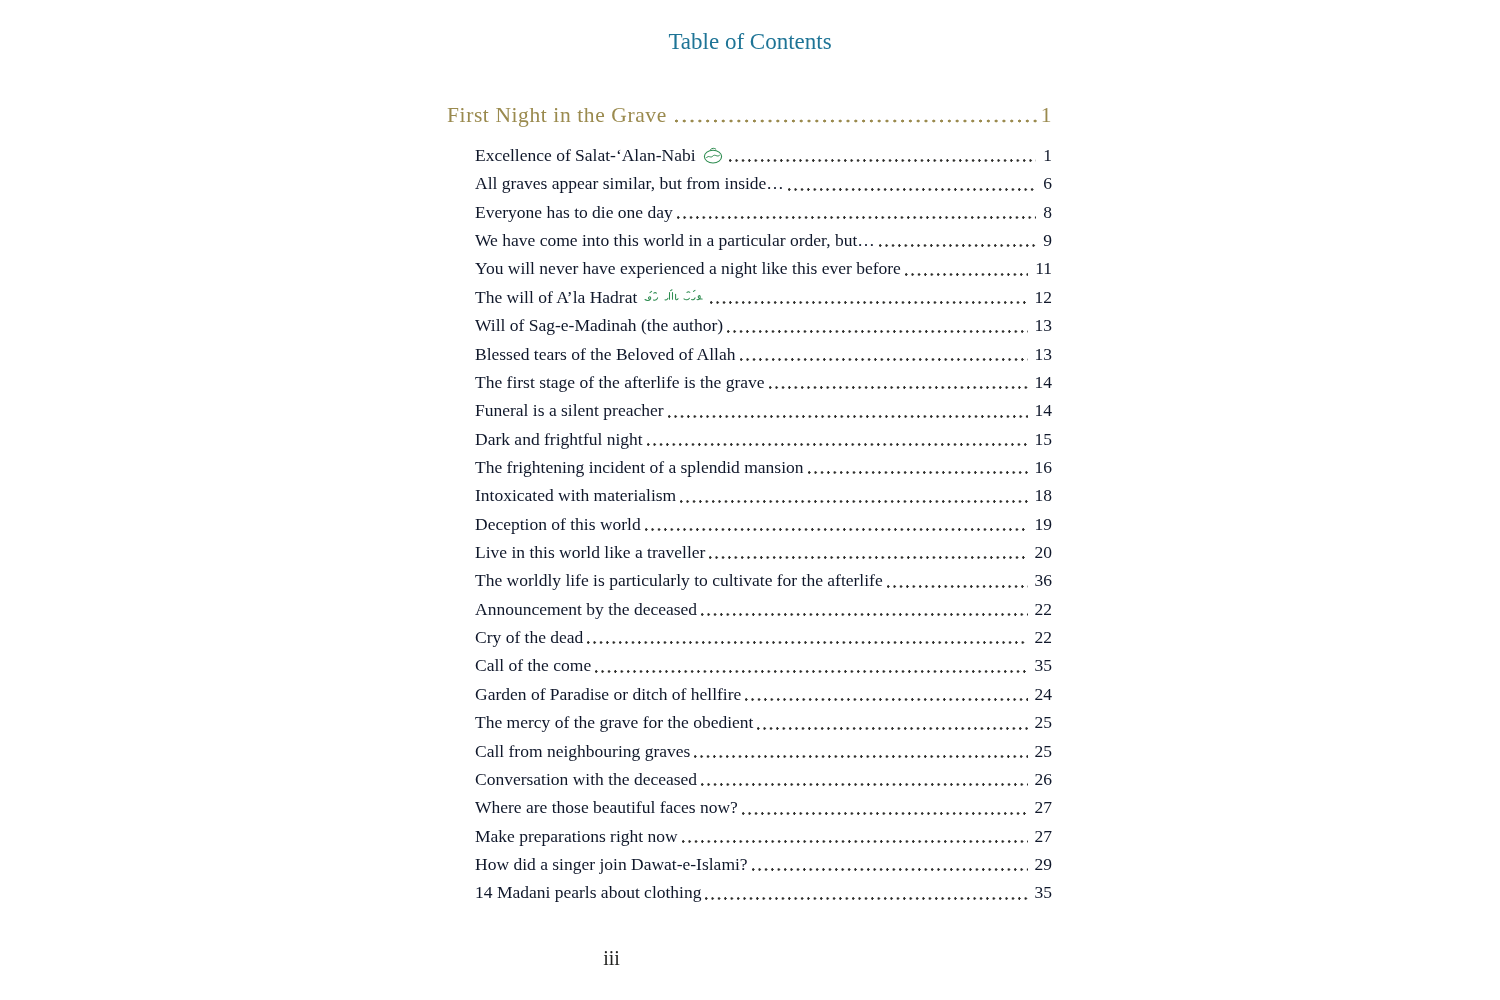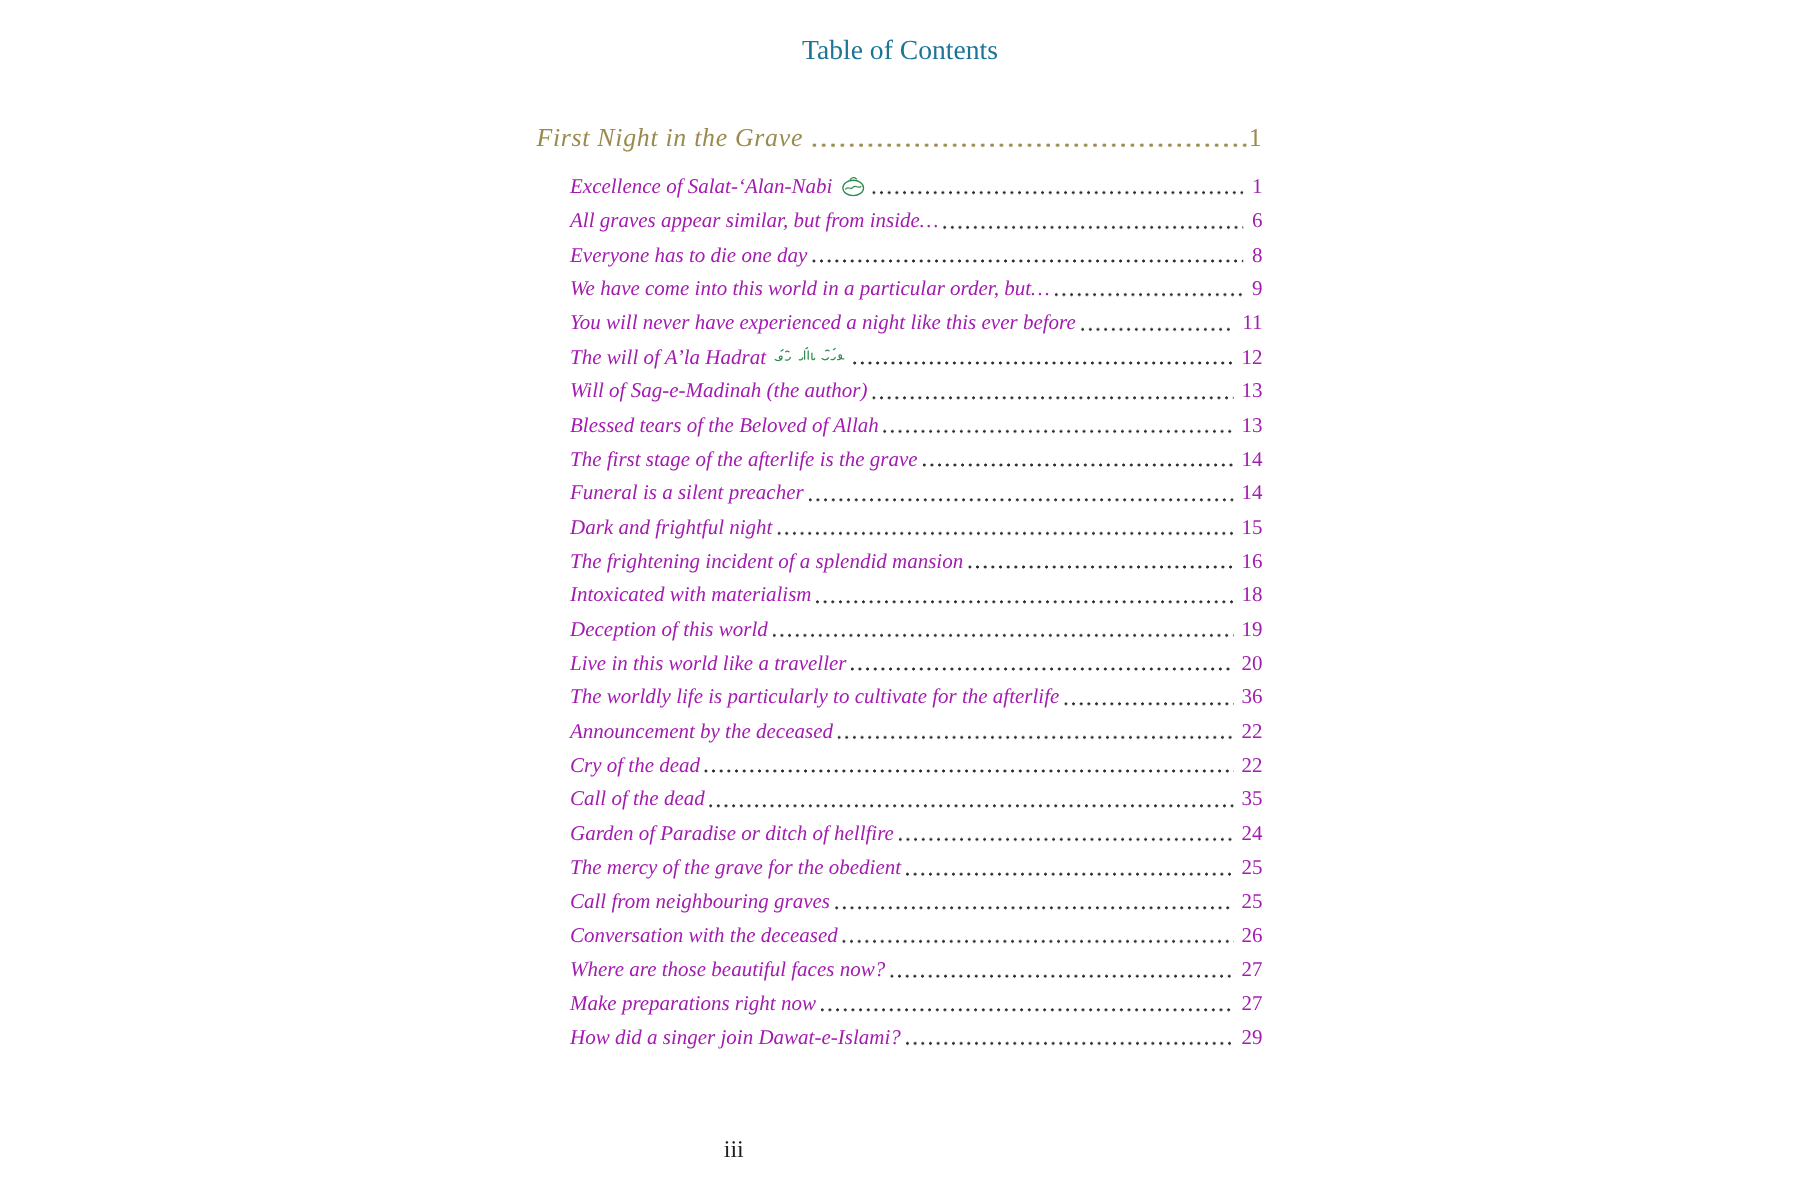--- a/index.html
+++ b/index.html
@@ -58,25 +58,25 @@
     top: 141px;
     left: 0;
     width: 605px;
   }
   .toc-row {
     display: flex;
     align-items: stretch;
     height: 28.36px;
     line-height: 28.36px;
     font-size: 17.5px;
-    color: #a21caf;
+    color: #0f172a;
     padding-left: 28px;
     text-align: center;
   }
-  .lbl { white-space: nowrap; font-style: italic; }
+  .lbl { white-space: nowrap; }
   .leader {
     flex: 1 1 auto;
     min-width: 8px;
     position: relative;
   }
   .leader::after {
     content: "";
     position: absolute;
     left: 4px;
     right: 3px;
@@ -227,21 +227,21 @@
           <span class="lbl">Announcement by the deceased</span>
           <span class="leader"></span>
           <span class="pg">22</span>
         </div>
         <div class="toc-row">
           <span class="lbl">Cry of the dead</span>
           <span class="leader"></span>
           <span class="pg">22</span>
         </div>
         <div class="toc-row">
-          <span class="lbl">Call of the dead</span>
+          <span class="lbl">Call of the come</span>
           <span class="leader"></span>
           <span class="pg">35</span>
         </div>
         <div class="toc-row">
           <span class="lbl">Garden of Paradise or ditch of hellfire</span>
           <span class="leader"></span>
           <span class="pg">24</span>
         </div>
         <div class="toc-row">
           <span class="lbl">The mercy of the grave for the obedient</span>
@@ -266,19 +266,24 @@
         <div class="toc-row">
           <span class="lbl">Make preparations right now</span>
           <span class="leader"></span>
           <span class="pg">27</span>
         </div>
         <div class="toc-row">
           <span class="lbl">How did a singer join Dawat-e-Islami?</span>
           <span class="leader"></span>
           <span class="pg">29</span>
         </div>
+        <div class="toc-row">
+          <span class="lbl">14 Madani pearls about clothing</span>
+          <span class="leader"></span>
+          <span class="pg">35</span>
+        </div>
       </div>
 
   </div>
 
   <div class="page-footer">iii</div>
 
 </div>
 
 </body></html>

